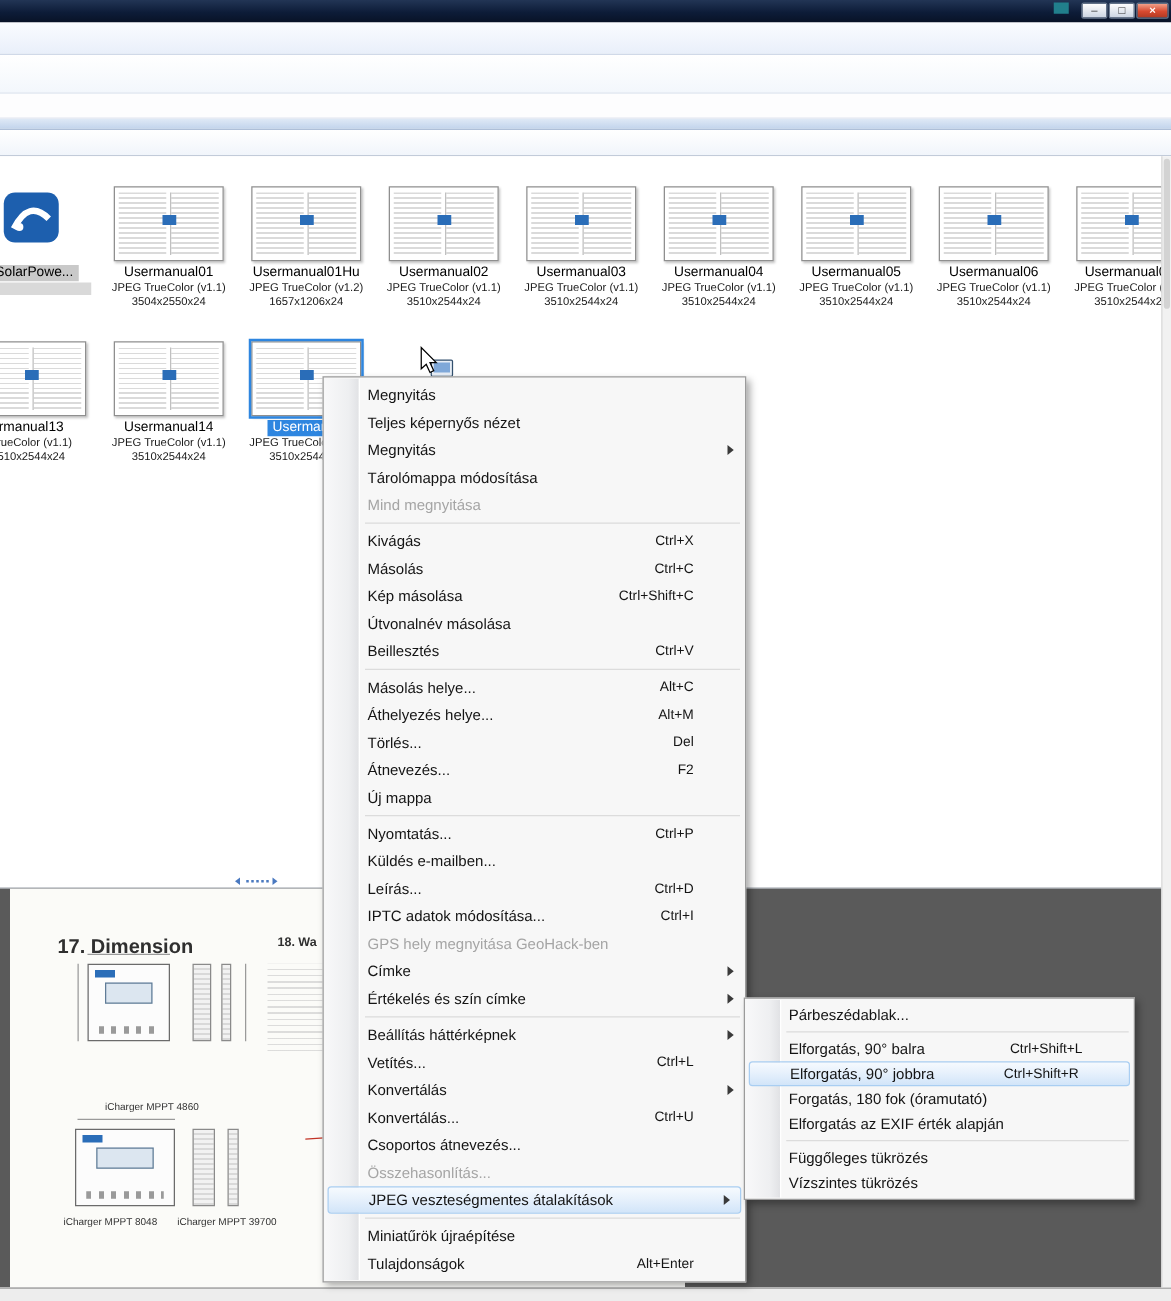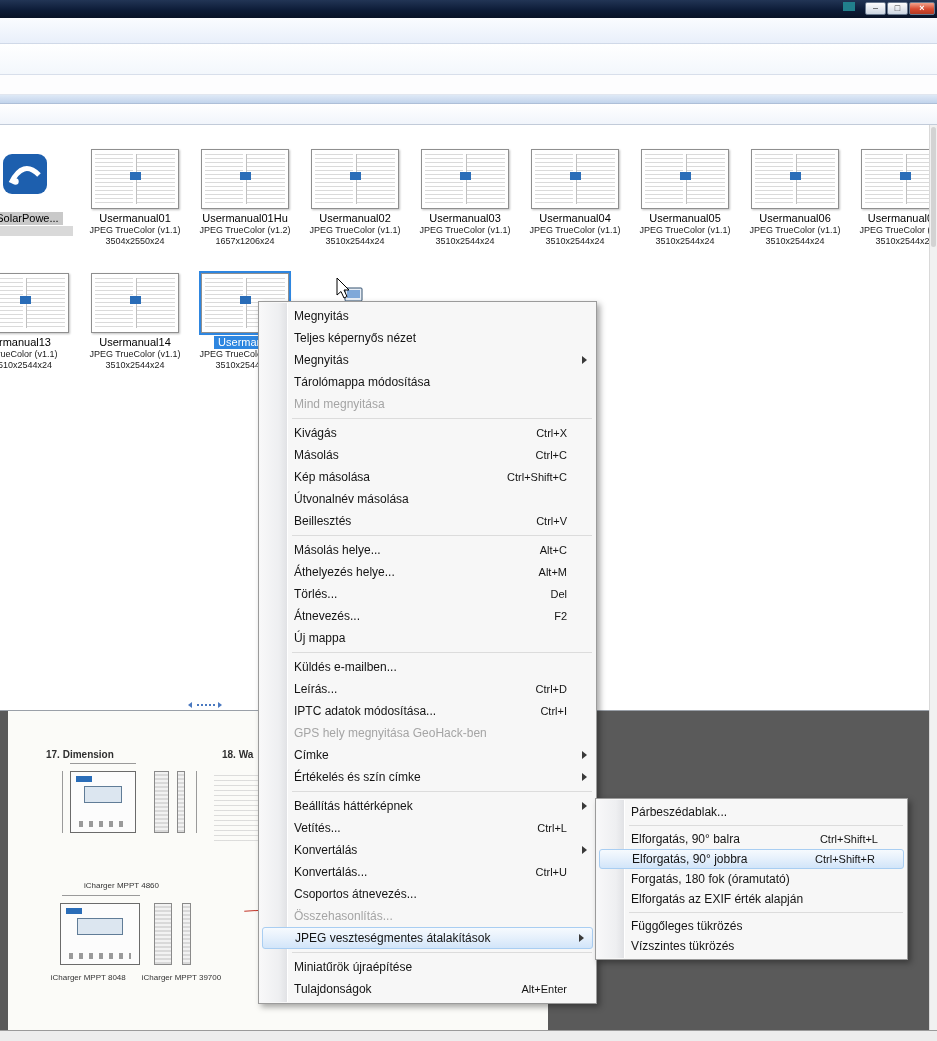--- a/index.html
+++ b/index.html
@@ -47,21 +47,21 @@
   .splitband { position:absolute; top:698px; left:0; right:0; height:13px; background:#fff; border-bottom:1px solid #9aa0a8; }
   .split-handle { position:absolute; left:188px; top:4px; width:34px; height:6px; }
   .split-handle .dots { position:absolute; left:9px; top:2px; width:2px; height:2px; background:#4a79c0;
     box-shadow:4px 0 #4a79c0,8px 0 #4a79c0,12px 0 #4a79c0,16px 0 #4a79c0; }
   .tri-l { position:absolute; left:0; top:0; width:0; height:0; border-top:3px solid transparent; border-bottom:3px solid transparent; border-right:4px solid #4a79c0; }
   .tri-r { position:absolute; right:0; top:0; width:0; height:0; border-top:3px solid transparent; border-bottom:3px solid transparent; border-left:4px solid #4a79c0; }
 
   
   .preview { position:absolute; top:711px; left:0; right:0; height:319px; background:#5a5a5a; }
   .page { position:absolute; left:8px; top:0; width:540px; height:319px; background:#fbfbf8; }
-  .h17 { position:absolute; left:38px; top:38px; font-size:10px; font-weight:bold; color:#2f2f2f; white-space:nowrap; }
+  .h17 { position:absolute; left:38px; top:38px; font-size:16px; font-weight:bold; color:#2f2f2f; white-space:nowrap; }
   .h18 { position:absolute; left:214px; top:38px; font-size:10px; font-weight:bold; color:#2f2f2f; white-space:nowrap; }
   .device { position:absolute; border:1px solid #6b6b6b; background:#fcfcfc; }
   .device .brand { position:absolute; left:5px; top:4px; width:16px; height:6px; background:#2a6db8; }
   .device .screen { position:absolute; left:20%; top:24%; width:60%; height:28%; background:#dce6f0; border:1px solid #607c97; }
   .device .ports { position:absolute; left:8px; right:8px; bottom:5px; height:6px;
     background:repeating-linear-gradient(90deg,#9a9a9a 0 4px,transparent 4px 10px); }
   .sideview { position:absolute; border:1px solid #8a8a8a;
     background:repeating-linear-gradient(0deg,#d9d9d9 0 2px,#f2f2f2 2px 4px); }
   .dim { position:absolute; background:#9a9a9a; }
   .dim.h { height:1px; } .dim.v { width:1px; }
@@ -77,21 +77,21 @@
 
   
   .cursor { position:absolute; left:334px; top:276px; z-index:40; }
 
   
   .menu { position:absolute; background:#f7f7f7; border:1px solid #9b9b9b;
     box-shadow:3px 3px 6px rgba(0,0,0,.35); padding:3px 1px; }
   .menu .gutter { position:absolute; left:1px; top:1px; bottom:1px; width:28px;
     background:linear-gradient(90deg,#f8f8f9,#eeeff1 70%,#e1e2e5); border-right:1px solid #ffffff; }
   .mi { position:relative; height:22px; line-height:21px; display:flex; align-items:center;
-    padding-left:34px; padding-right:28px; font-size:12px; color:#141414; white-space:nowrap; }
+    padding-left:34px; padding-right:40px; font-size:12px; color:#141414; white-space:nowrap; }
   .mi .sc { margin-left:auto; padding-left:24px; padding-right:0; font-size:11px; color:#141414; }
   .mi.dis, .mi.dis .sc { color:#a5a5a5;align-items:center; }
   .mi .arrow { position:absolute; right:8px; top:50%; margin-top:-4px; width:0; height:0;
     border-left:5px solid #3a3a3a; border-top:4px solid transparent; border-bottom:4px solid transparent; }
   .mi.hl { margin:0 2px; padding-left:32px; border:1px solid #a9cef2; border-radius:3px;
     background:linear-gradient(#f6fafe,#e7f1fc 45%,#d2e5f9); }
   .msep { height:1px; background:#dcdcdc; margin:3px 3px 3px 32px; }
   .menu.ctx { left:258px; top:301px; width:339px; z-index:50; }
   .menu.sub { left:595px; top:798px; width:313px; z-index:60; }
   .menu.sub .mi { height:20px; line-height:19px; }
@@ -373,20 +373,24 @@
       </div>
       <div class="mi">
         <span class="lbl">Átnevezés...</span>
         <span class="sc">F2</span>
       </div>
       <div class="mi">
         <span class="lbl">Új mappa</span>
       </div>
       <div class="msep"></div>
       <div class="mi">
+        <span class="lbl">Nyomtatás...</span>
+        <span class="sc">Ctrl+P</span>
+      </div>
+      <div class="mi">
         <span class="lbl">Küldés e-mailben...</span>
       </div>
       <div class="mi">
         <span class="lbl">Leírás...</span>
         <span class="sc">Ctrl+D</span>
       </div>
       <div class="mi">
         <span class="lbl">IPTC adatok módosítása...</span>
         <span class="sc">Ctrl+I</span>
       </div>

